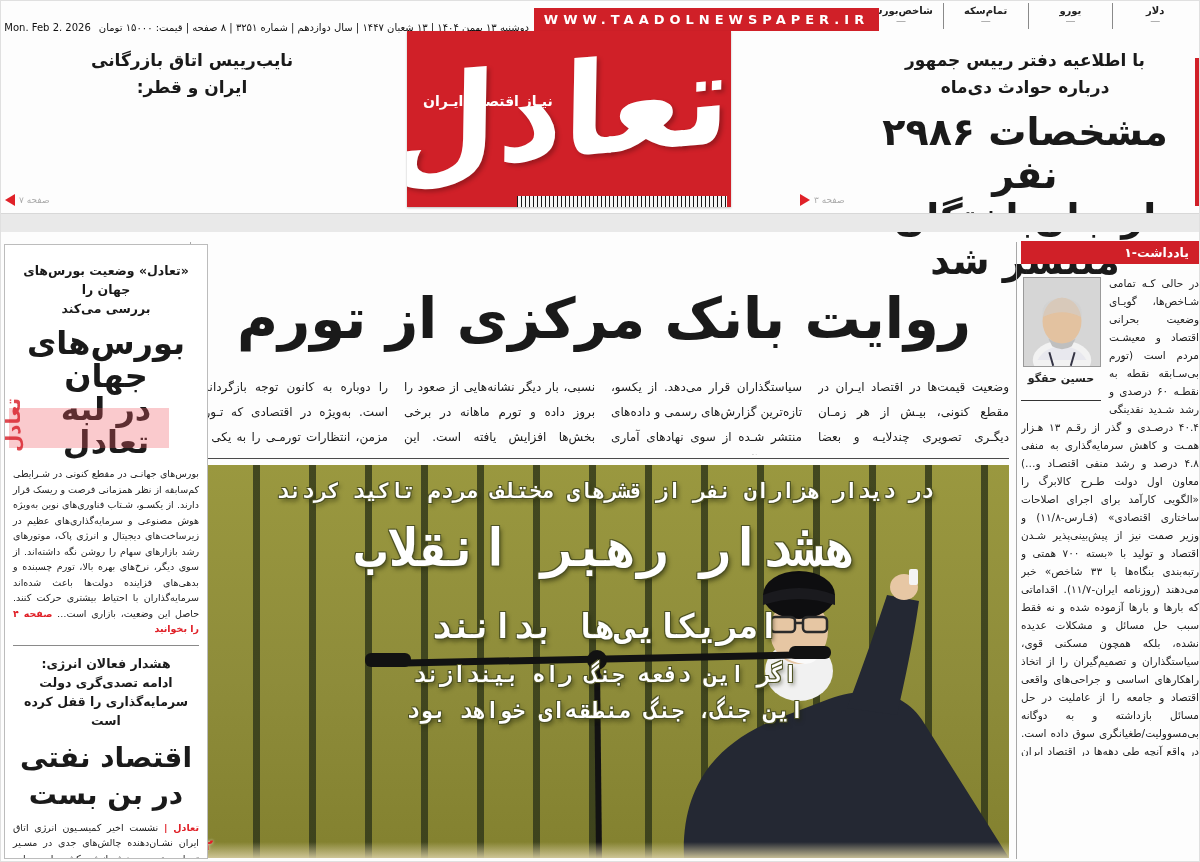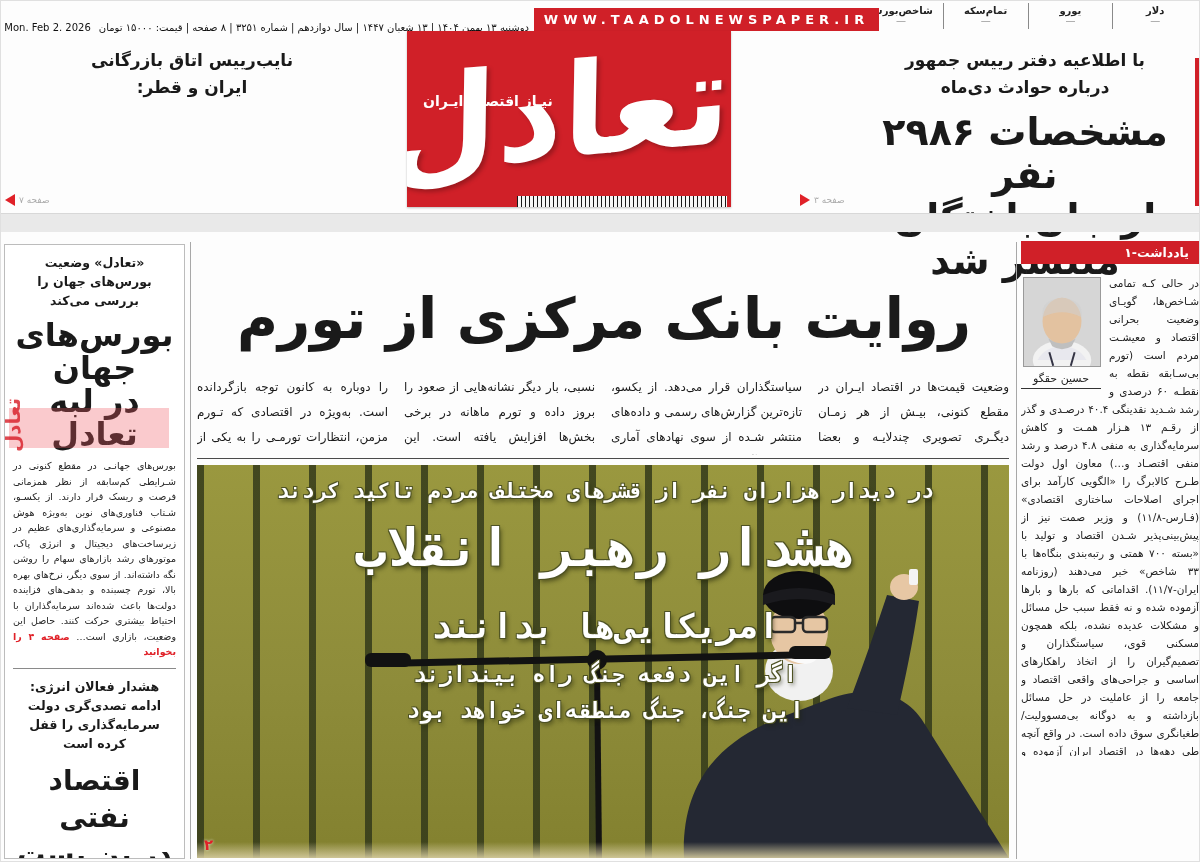--- a/index.html
+++ b/index.html
@@ -78,24 +78,24 @@
   .leader-svg { position:absolute; right:0; top:38px; width:370px; height:355px; }
   
   .note { position:absolute; left:1020px; top:240px; width:178px; height:515px; overflow:hidden; }
   .note-bar { height:23px; background:#d02028; color:#fff; font-size:12.5px; font-weight:bold;
     line-height:23px; padding-right:10px; text-align:right; }
   .note-title { margin-top:12px; font-size:21px; font-weight:bold; line-height:31px;
     white-space:pre-line; text-align:right; }
   .note-body { margin-top:10px; font-size:10.5px; line-height:18px; text-align:justify; color:#222; }
   .note-photobox { float:left; width:80px; margin:3px 8px 3px 0; text-align:center; }
   .author-photo { width:78px; height:90px; border:1px solid #9a9a9a; background:#d9d9d9; display:block; }
-  .author-name { font-size:11px; font-weight:normal; border-bottom:1px solid #333; padding:3px 0 0; }
-  
-  .leftcol { position:absolute; left:3px; top:243px; width:181px; height:615px;
-    border:1px solid #bcbcbc; background:#fff; padding:8px 8px; overflow:hidden; }
+  .author-name { font-size:11px; font-weight:bold; border-bottom:1px solid #333; padding:3px 0 12px; }
+  
+  .leftcol { position:absolute; left:3px; top:243px; width:204px; height:615px;
+    border:1px solid #bcbcbc; background:#fff; padding:16px 8px; overflow:hidden; }
   .l-kicker { font-size:12.5px; font-weight:bold; text-align:center; line-height:19px; white-space:pre-line; }
   .l-title { font-size:32px; font-weight:bold; text-align:center; line-height:33px; margin:9px 0 7px; white-space:pre-line; }
   .l-title.t2 { font-size:28px; line-height:37px; }
   .l-body { font-size:9.5px; line-height:15.5px; text-align:justify; color:#222; }
   .l-hr { border-top:1px solid #8a8a8a; margin:8px 0; }
   .lead { color:#e02128; font-weight:bold; }
   .wm-hl { position:absolute; left:8px; top:407px; width:160px; height:40px;
     background:rgba(240,90,100,.32); z-index:5; }
   .wm { position:absolute; left:-15px; top:412px; z-index:6; color:rgba(215,25,35,.8);
     font-size:20px; font-weight:bold; transform:rotate(-90deg); filter:blur(.5px); }

